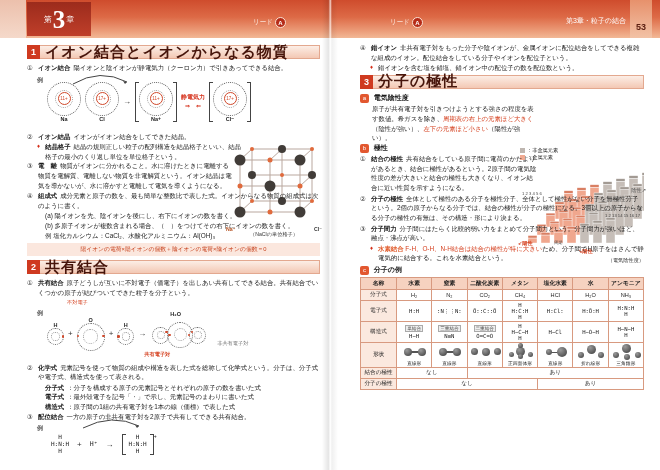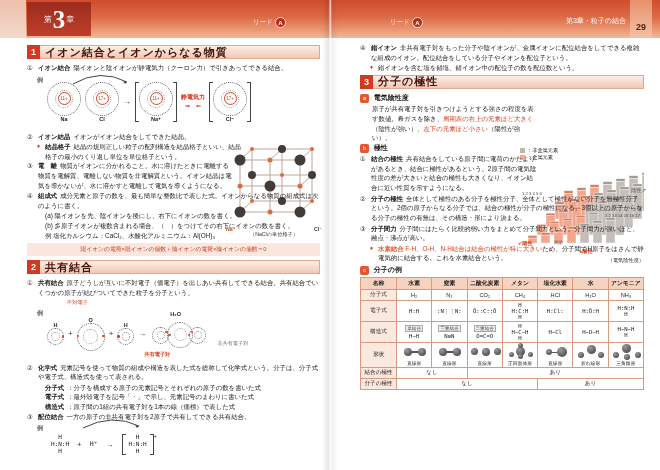--- a/index.html
+++ b/index.html
@@ -28,21 +28,21 @@
     background:linear-gradient(90deg,rgba(0,0,0,0),rgba(0,0,0,.10) 40%,rgba(255,255,255,.7) 52%,rgba(0,0,0,.06) 62%,rgba(0,0,0,0));pointer-events:none;}
   
   .page{position:absolute;top:38px;bottom:0;}
   #pageL{left:0;width:330px;padding:5px 10px 0 27px;box-sizing:border-box;}
   #pageR{left:330px;width:330px;padding:5px 16px 0 30px;box-sizing:border-box;}
   
   .sech{display:flex;height:14px;margin:2px 0 4px;}
   .sech .sn{width:13px;background:#cf3a20;color:#fff;font-weight:bold;font-size:9px;
     display:flex;align-items:center;justify-content:center;}
   .sech .st{flex:1;background:linear-gradient(180deg,#fceee6,#f3c8b4);border:1px solid #e3a88f;border-left:none;
-    color:#47150b;font-weight:bold;font-size:11px;display:flex;align-items:center;padding-left:5px;letter-spacing:1px;}
+    color:#47150b;font-weight:bold;font-size:15px;display:flex;align-items:center;padding-left:5px;letter-spacing:1px;}
   
   .item{position:relative;padding-left:11px;font-size:6.4px;line-height:1.5;margin-bottom:1px;}
   .item .no{position:absolute;left:0;top:0;}
   .term{font-weight:bold;margin-right:3px;}
   .sub{padding-left:18px;font-size:6.4px;line-height:1.5;}
   .note{position:relative;padding-left:18px;font-size:6.4px;line-height:1.5;}
   .note .pin{position:absolute;left:10px;top:0;color:#d5301a;font-size:6px;}
   .red{color:#d5401f;}
   .okw{color:#e05a2a;font-weight:bold;}
   .gray{color:#777;}
@@ -134,21 +134,21 @@
     <div class="leadtag" style="left:253px">
       <span class="txt">リード</span>
       <span class="bdg">A</span>
     </div>
     <div class="leadtag" style="left:390px">
       <span class="txt">リード</span>
       <span class="bdg">A</span>
     </div>
     <div id="rhead">第3章・粒子の結合</div>
     <div id="pagenum">
-      <span>29</span>
+      <span>53</span>
     </div>
   </div>
 
   <div class="page" id="pageL">
 
     <div class="sech">
       <span class="sn">1</span>
       <span class="st">イオン結合とイオンからなる物質</span>
     </div>
 

